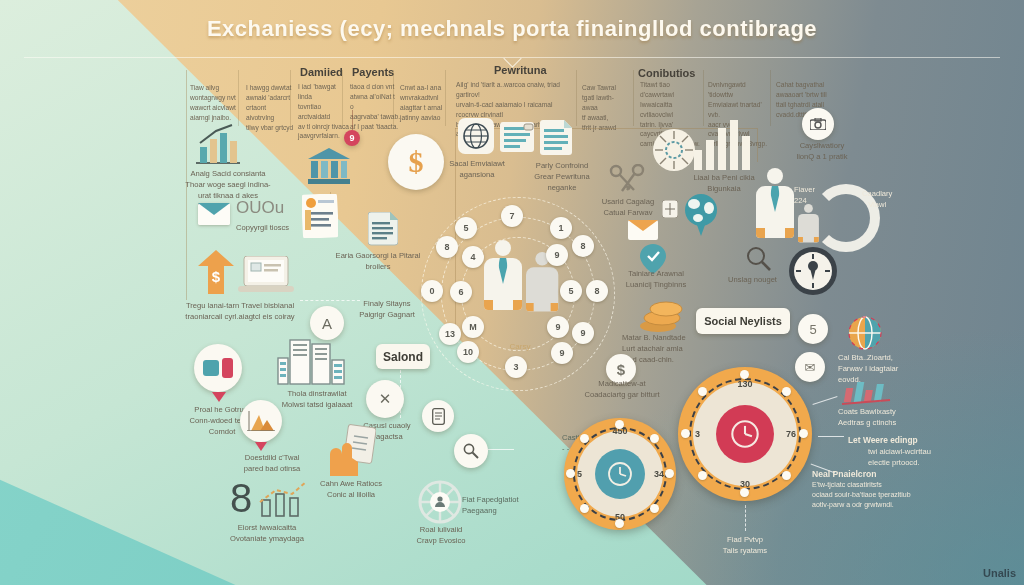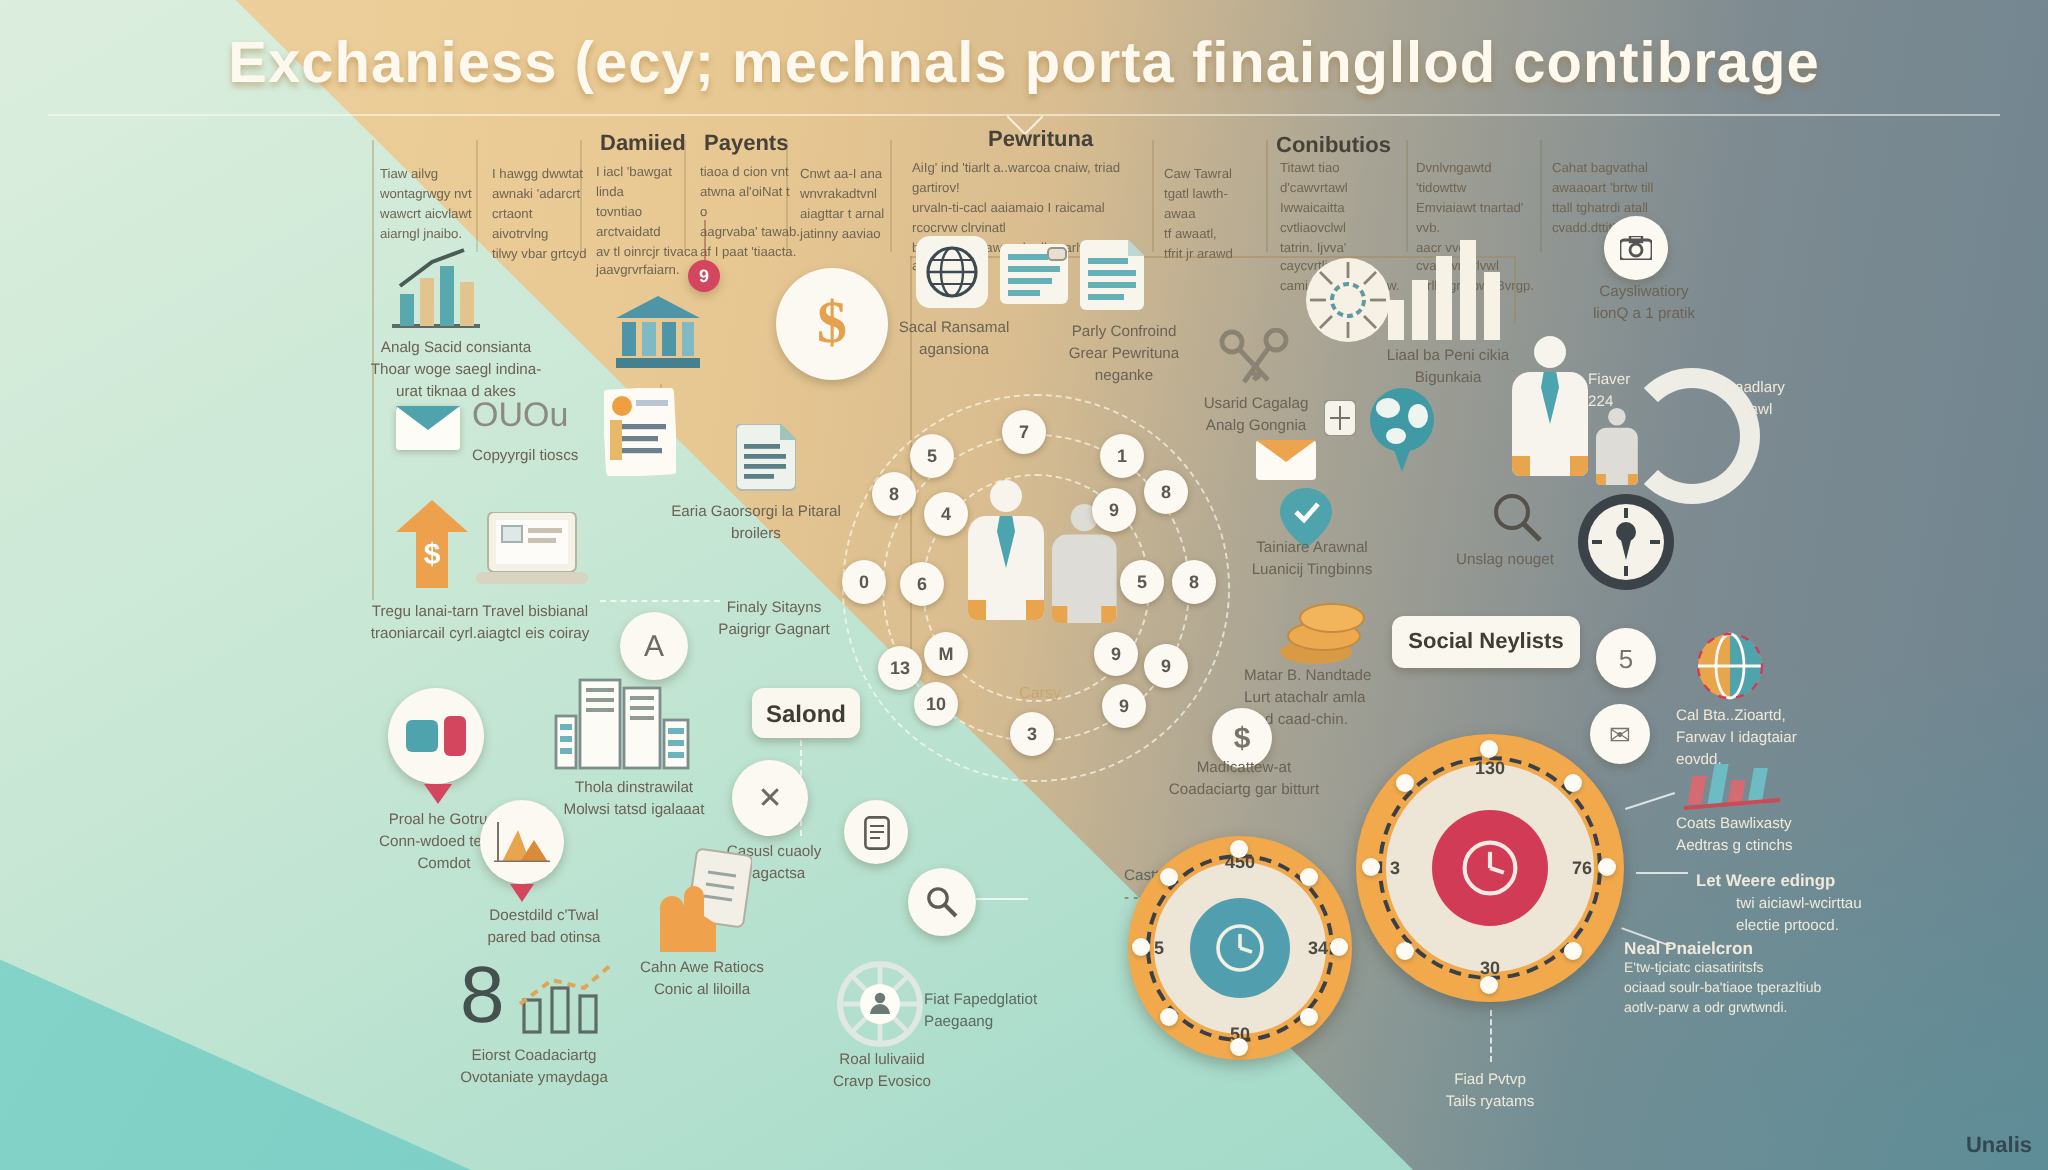--- a/index.html
+++ b/index.html
@@ -9,21 +9,21 @@
       radial-gradient(90% 80% at 100% 100%, rgba(78,150,158,.50), rgba(78,150,158,0) 55%),
       linear-gradient(100deg,#eed29f 0%,#e8c892 34%,#d9bd90 48%,#a7a394 62%,#7e8b91 78%,#6d8490 100%);
   }
   .bg-green{position:absolute;inset:0;
     background:linear-gradient(150deg,#dceedd 0%,#c6e6d4 40%,#a9dccb 75%,#97d5c5 100%);
     clip-path:polygon(0 0,11.5% 0,69% 100%,0 100%);}
   .bg-teal{position:absolute;inset:0;background:linear-gradient(120deg,#8ad6cb,#6ec6bf);
     clip-path:polygon(0 82%,23% 100%,0 100%);}
   .abs{position:absolute;}
   .title{position:absolute;left:0;top:16px;width:1024px;text-align:center;
-    font-size:29px;font-weight:bold;letter-spacing:.5px;color:#fdf9ef;
+    font-size:22px;font-weight:bold;letter-spacing:.5px;color:#fdf9ef;
     text-shadow:0 2px 3px rgba(150,105,40,.40);}
   .rule{position:absolute;left:24px;top:57px;width:976px;height:0;border-top:1px solid rgba(255,253,245,.55);}
   .chev{position:absolute;left:506px;top:52px;width:12px;height:12px;border-right:1px solid rgba(255,253,245,.75);
     border-bottom:1px solid rgba(255,253,245,.75);transform:rotate(45deg);background:transparent;}
   .h{position:absolute;font-size:11px;font-weight:bold;color:#46423a;}
   .p{position:absolute;font-size:6.6px;line-height:1.5;color:#6f6554;white-space:pre-line;}
   .vdiv{position:absolute;top:70px;height:56px;width:0;border-left:1px solid rgba(120,98,58,.22);}
   .lbl{position:absolute;font-size:7.6px;line-height:1.45;color:#6b6355;white-space:pre-line;text-align:center;}
   .lbl.left{text-align:left;}
   .lbl-green{color:#5c6b5f;}
@@ -171,21 +171,21 @@
   </div>
 
   <svg class="abs" style="left:458px;top:118px;" width="36" height="36" viewBox="0 0 36 36">
     <rect x="0" y="0" width="36" height="36" rx="7" fill="#f8f5ec"></rect>
     <circle cx="18" cy="18" r="12" fill="none" stroke="#3c4a52" stroke-width="1.6"></circle>
     <ellipse cx="18" cy="18" rx="5.5" ry="12" fill="none" stroke="#3c4a52" stroke-width="1.2"></ellipse>
     <line x1="6" y1="18" x2="30" y2="18" stroke="#3c4a52" stroke-width="1.2"></line>
     <line x1="8" y1="12" x2="28" y2="12" stroke="#3c4a52" stroke-width="1"></line>
     <line x1="8" y1="24" x2="28" y2="24" stroke="#3c4a52" stroke-width="1"></line>
   </svg>
-  <div class="lbl" style="left:440px;top:158px;width:74px;">Sacal Ransamal
+  <div class="lbl" style="left:440px;top:158px;width:74px;">Sacal Emviaiawt
 agansiona</div>
 
   <svg class="abs" style="left:500px;top:122px;" width="34" height="30" viewBox="0 0 34 30">
     <rect x="0" y="0" width="34" height="30" rx="3" fill="#f8f5ec"></rect>
     <rect x="4" y="5" width="20" height="3" fill="#63b0b8"></rect>
     <rect x="4" y="11" width="26" height="3" fill="#63b0b8"></rect>
     <rect x="4" y="17" width="22" height="3" fill="#63b0b8"></rect>
     <rect x="4" y="23" width="16" height="3" fill="#63b0b8"></rect>
     <rect x="24" y="2" width="9" height="6" rx="2" fill="#e6e0d2" stroke="#9a9486"></rect>
   </svg>
@@ -230,21 +230,21 @@
     <g stroke="#8a8272" stroke-width="2.4" fill="none">
       <circle cx="8" cy="7" r="5"></circle>
         <line x1="11" y1="10" x2="26" y2="26"></line>
         <line x1="22" y1="22" x2="19" y2="26"></line>
       <circle cx="30" cy="6" r="5"></circle>
         <line x1="27" y1="9" x2="14" y2="27"></line>
         <line x1="18" y1="22" x2="22" y2="25"></line>
     </g>
   </svg>
   <div class="lbl" style="left:592px;top:196px;width:72px;">Usarid Cagalag
-Analg Gongnia</div>
+Catual Farwav</div>
 
   <div class="circ" style="left:802px;top:108px;width:32px;height:32px;">
     <svg width="16" height="12" viewBox="0 0 16 12">
         <rect x="0" y="2" width="16" height="10" rx="2" fill="none" stroke="#555" stroke-width="1.4"></rect>
         <rect x="5" y="0" width="6" height="3" fill="none" stroke="#555" stroke-width="1.2"></rect>
         <circle cx="8" cy="7" r="3" fill="none" stroke="#555" stroke-width="1.4"></circle>
       </svg>
   </div>
   <div class="lbl" style="left:786px;top:140px;width:72px;">Caysliwatiory
 lionQ a 1 pratik</div>
@@ -516,21 +516,21 @@
 
   <div class="abs" style="left:230px;top:478px;font-size:40px;font-weight:300;color:#44514e;line-height:1;">8</div>
   <svg class="abs" style="left:258px;top:482px;" width="50" height="36" viewBox="0 0 50 36">
     <g fill="none" stroke="#5d6b66" stroke-width="1.6">
       <rect x="4" y="18" width="8" height="16"></rect>
         <rect x="18" y="12" width="8" height="22"></rect>
         <rect x="32" y="16" width="8" height="18"></rect>
     </g>
     <polyline points="2,20 18,8 34,12 48,0" fill="none" stroke="#e0a558" stroke-width="2" stroke-dasharray="4 3"></polyline>
   </svg>
-  <div class="lbl" style="left:222px;top:522px;width:90px;">Eiorst Coadaciartg
+  <div class="lbl" style="left:222px;top:522px;width:90px;">Eiorst Iwwaicaitta
 Ovotaniate ymaydaga</div>
 
   <svg class="abs" style="left:418px;top:480px;" width="44" height="44" viewBox="0 0 44 44">
     <circle cx="22" cy="22" r="20" fill="none" stroke="#dfe8e2" stroke-width="3"></circle>
     <g stroke="#dfe8e2" stroke-width="2.4">
       <line x1="22" y1="2" x2="22" y2="42"></line>
         <line x1="2" y1="22" x2="42" y2="22"></line>
       <line x1="8" y1="8" x2="36" y2="36"></line>
         <line x1="36" y1="8" x2="8" y2="36"></line>
     </g>

